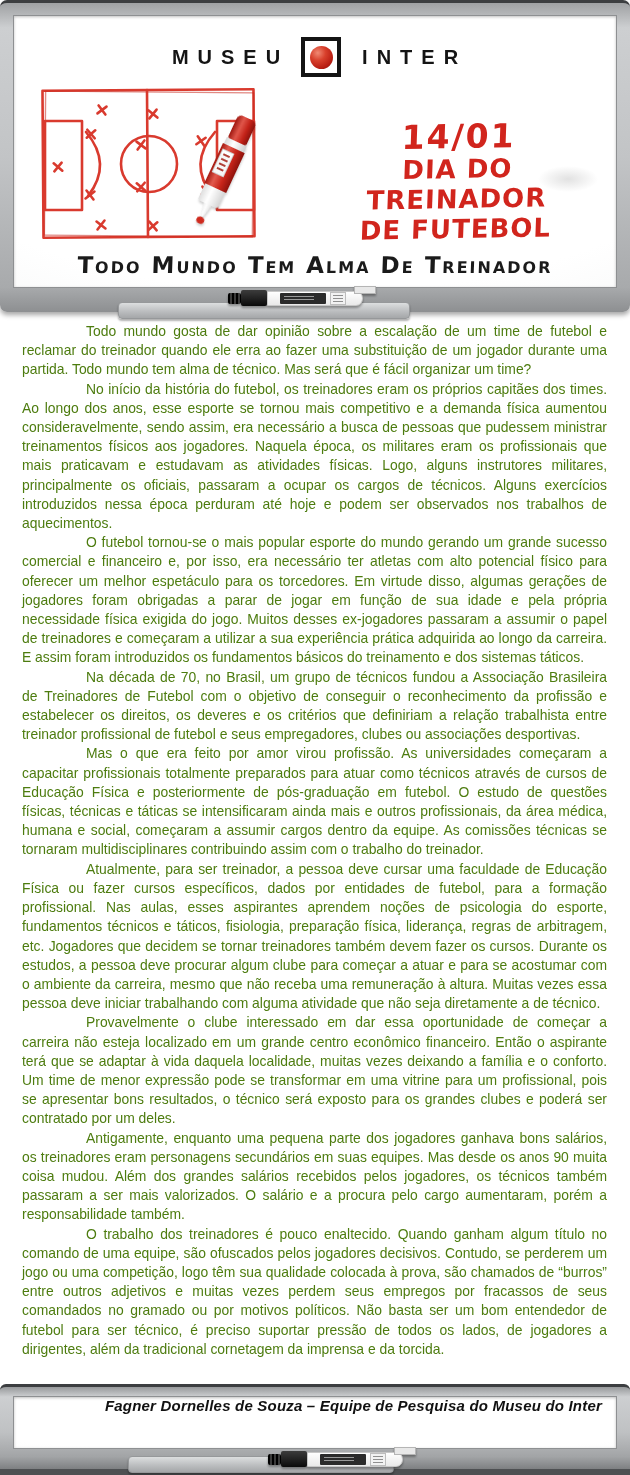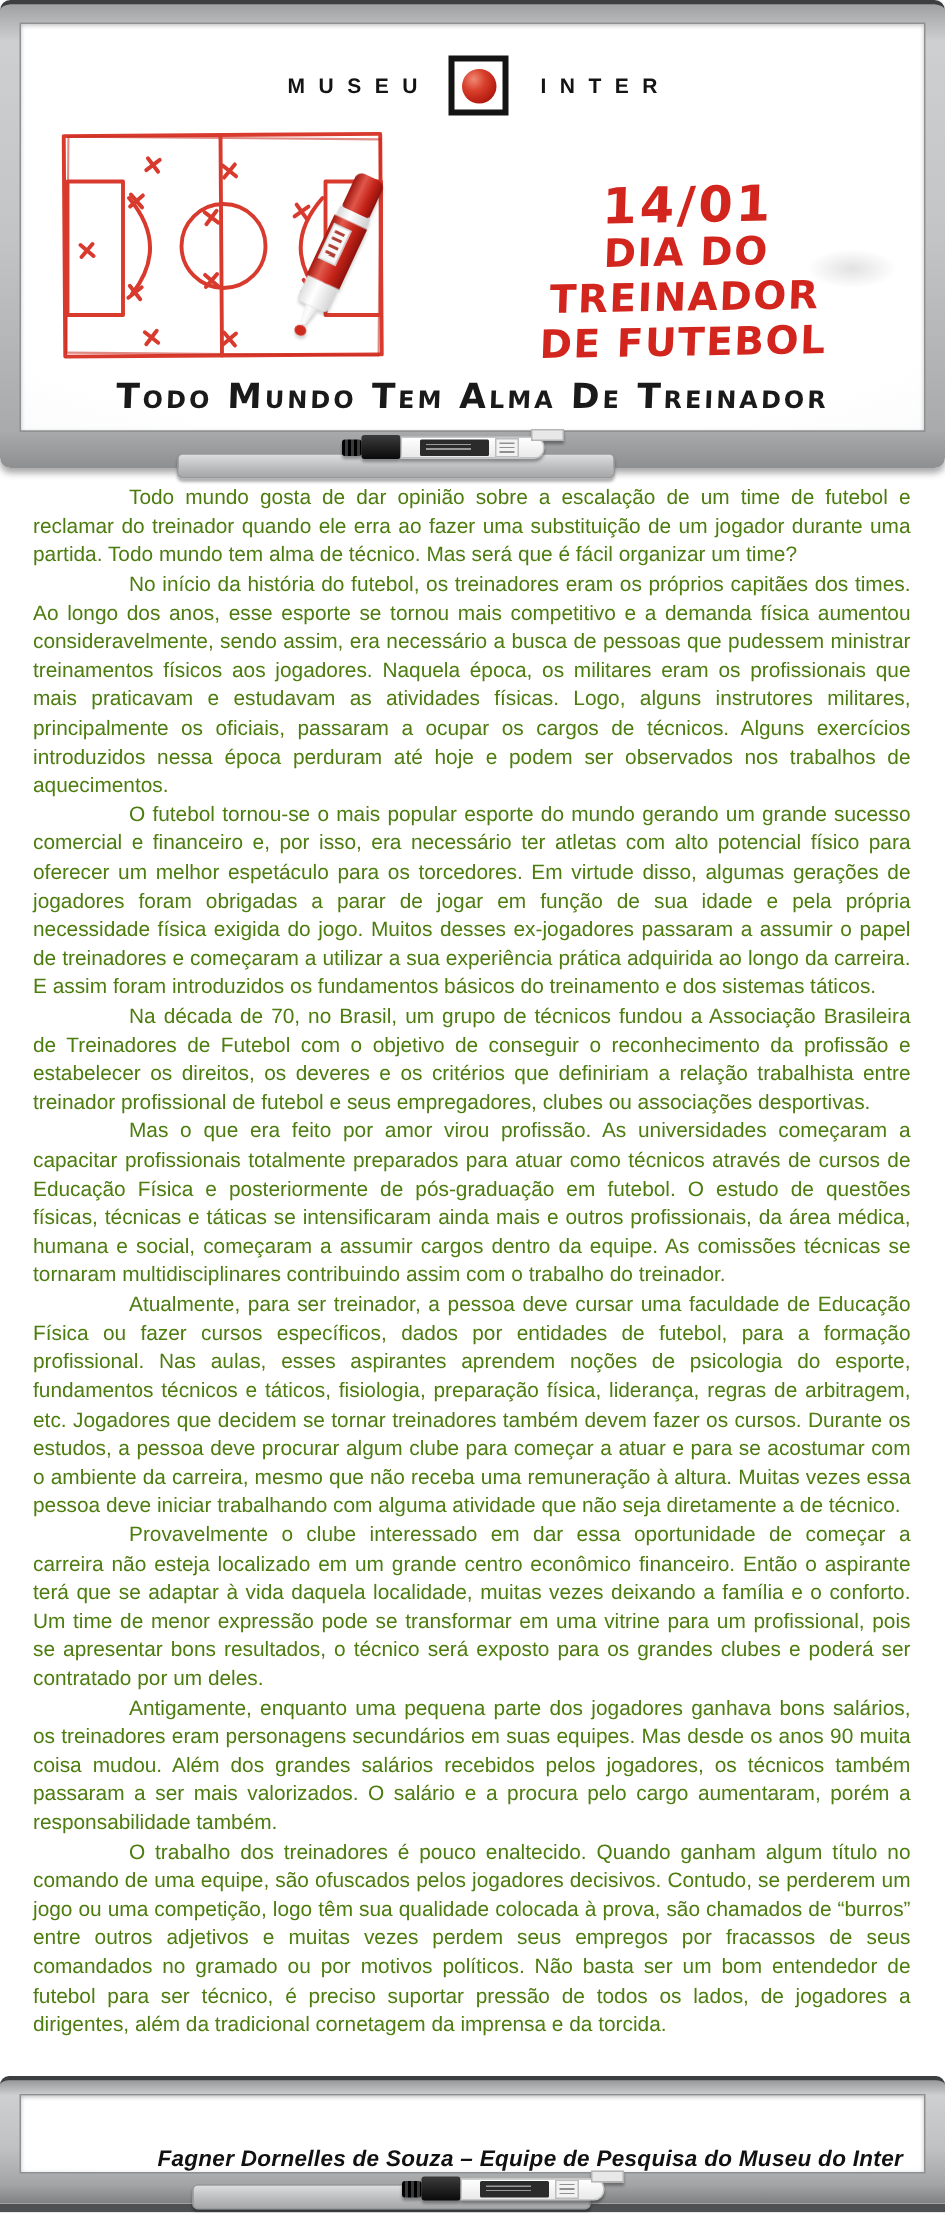--- a/index.html
+++ b/index.html
@@ -34,21 +34,21 @@
     background:radial-gradient(closest-side,rgba(190,190,190,.45),rgba(255,255,255,0));
   }
 
   
   .logo{
     position:absolute;left:0;right:0;top:18px;height:46px;
     display:flex;align-items:center;justify-content:center;gap:12px;
   }
   .logo .word{
     font-family:"Liberation Sans",sans-serif;
-    font-size:14px;font-weight:600;letter-spacing:9px;color:#141414;text-indent:9px;
+    font-size:20px;font-weight:600;letter-spacing:9px;color:#141414;text-indent:9px;
   }
   .logo-mark{
     width:40px;height:40px;border:4px solid #141414;background:#fff;
     display:flex;align-items:center;justify-content:center;flex:0 0 auto;
   }
   .logo-ball{
     width:23px;height:23px;border-radius:50%;
     background:radial-gradient(circle at 34% 30%,#f08a74 0%,#d8402c 35%,#b81d12 70%,#7e120a 100%);
   }
 
@@ -141,21 +141,21 @@
     border-radius:6px 6px 0 0;
     border-top:3px solid #3c3e40;
     border-bottom:6px solid #4e5052;
     padding:9px 13px 20px 13px;
   }
   .strip-face{
     position:relative;width:100%;height:100%;
     background:radial-gradient(140% 160% at 50% 20%,#ffffff 55%,#f1f2f2 100%);
     border:1px solid #8e9092;
     box-shadow:inset 0 1px 3px rgba(0,0,0,.25);
-    display:flex;align-items:flex-end;justify-content:flex-end;
+    display:flex;align-items:flex-start;justify-content:flex-end;
   }
   .credit{
     font-style:italic;font-weight:600;font-size:15px;color:#111;
     padding-right:14px;letter-spacing:.2px;
   }
   .board-bottom .tray{left:128px;width:266px;bottom:-4px;}
   .board-bottom .bmarker{left:268px;bottom:2px;}
 </style>
 </head>
 <body>

